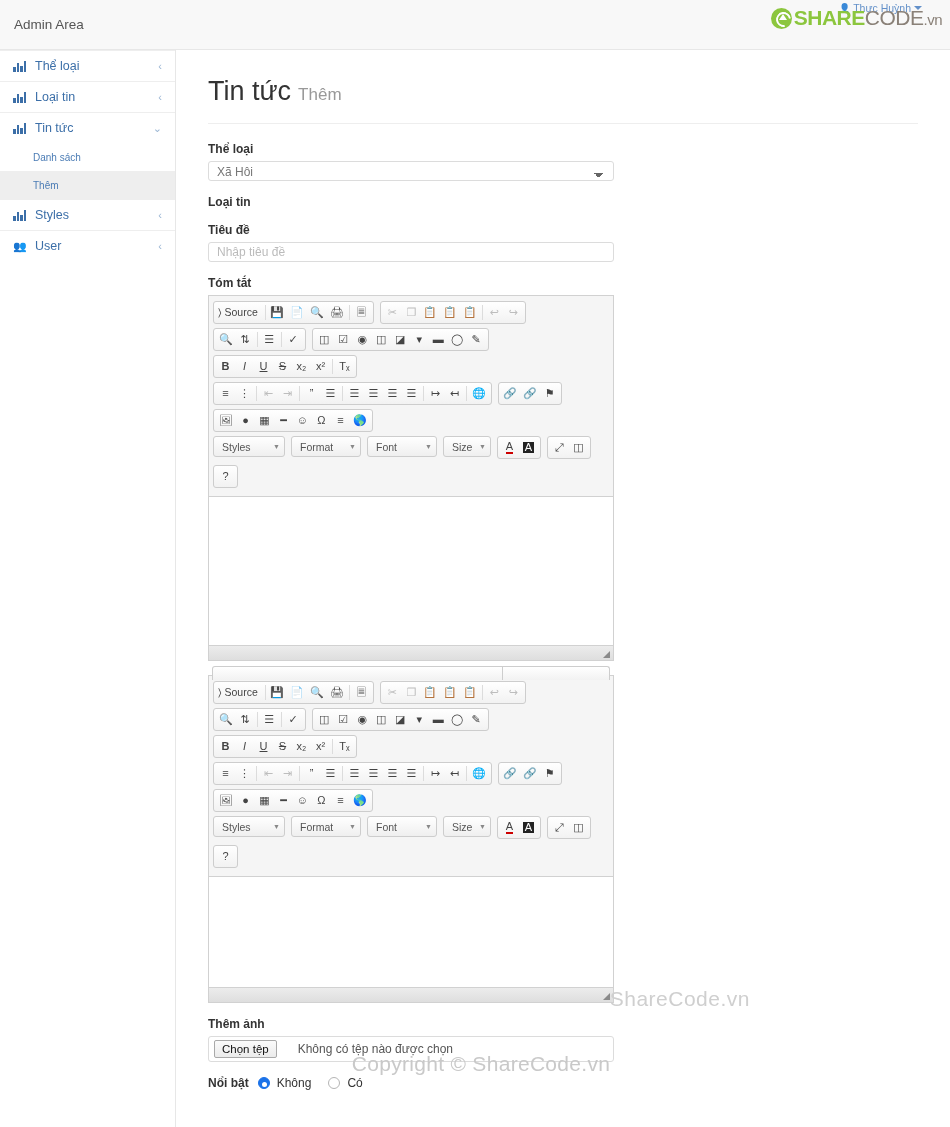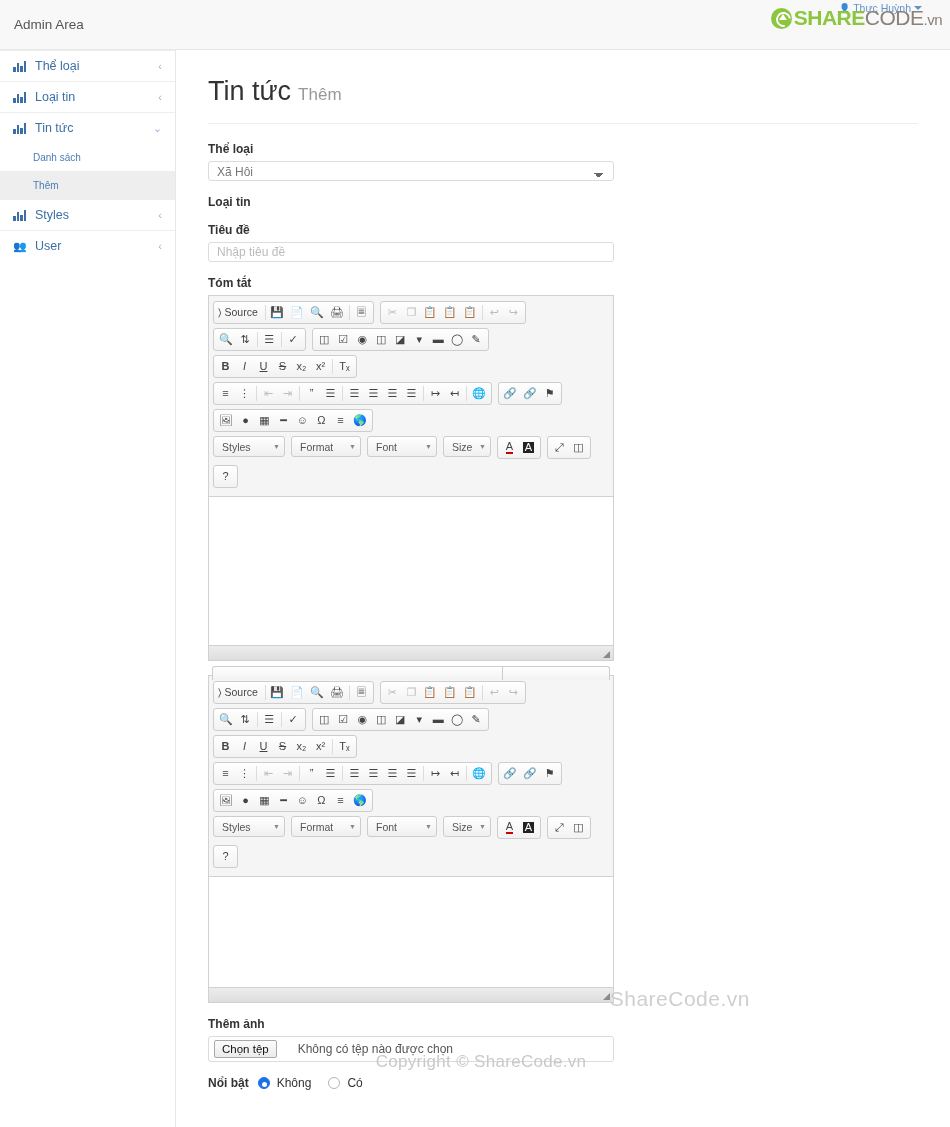--- a/index.html
+++ b/index.html
@@ -158,21 +158,21 @@
   .rad.on::after { content:""; position:absolute; left:3.5px; top:3.5px; width:5px;height:5px;border-radius:50%;background:#fff; }
   .rtext { margin-right:10px; color:#333; }
 
   
   .wm1 {
     position:absolute; right:200px; top:987px;
     font-size:21px; color:#cfcfcf; letter-spacing:.5px; pointer-events:none;
   }
   .wm2 {
     position:absolute; left:0; right:0; top:1052px; text-align:center;
-    font-size:17px; color:#c9c9c9; letter-spacing:.3px; pointer-events:none;margin-left:12px;
+    font-size:21px; color:#c9c9c9; letter-spacing:.3px; pointer-events:none;margin-left:12px;
   }
 </style>
 </head>
 <body>
 
 <div class="topbar">
   <div class="brand">Admin Area</div>
 
   <div class="usermenu">
     <span class="um-icon">👤</span>

